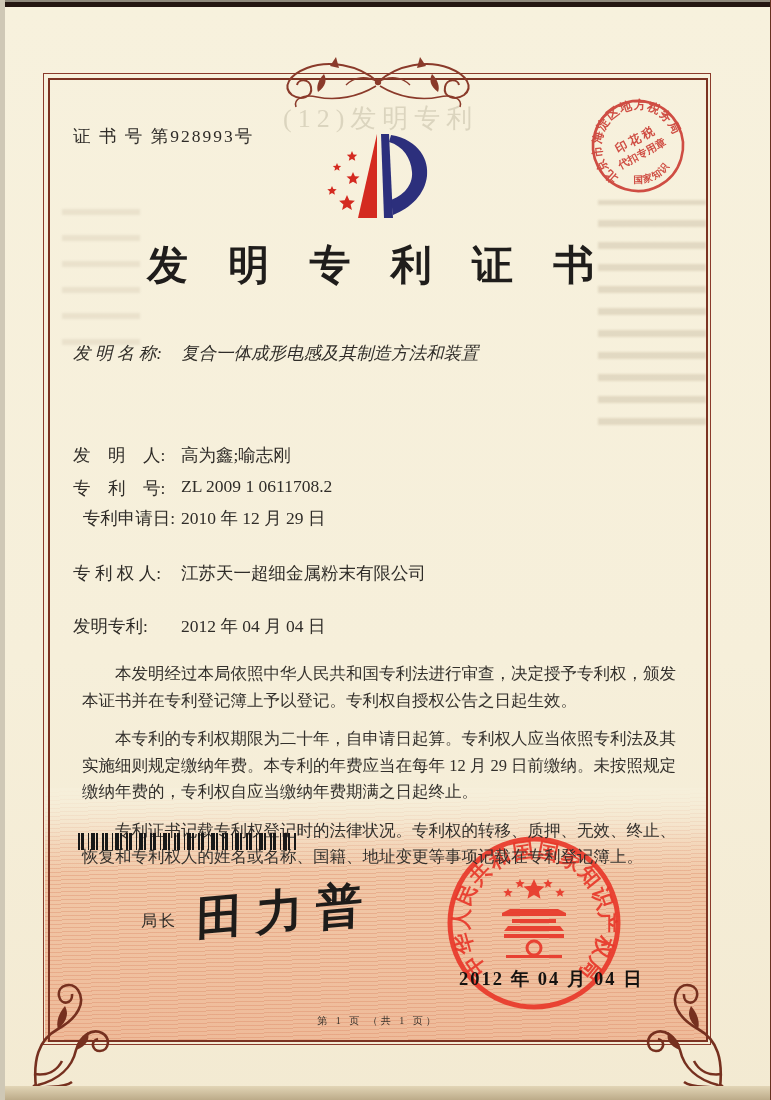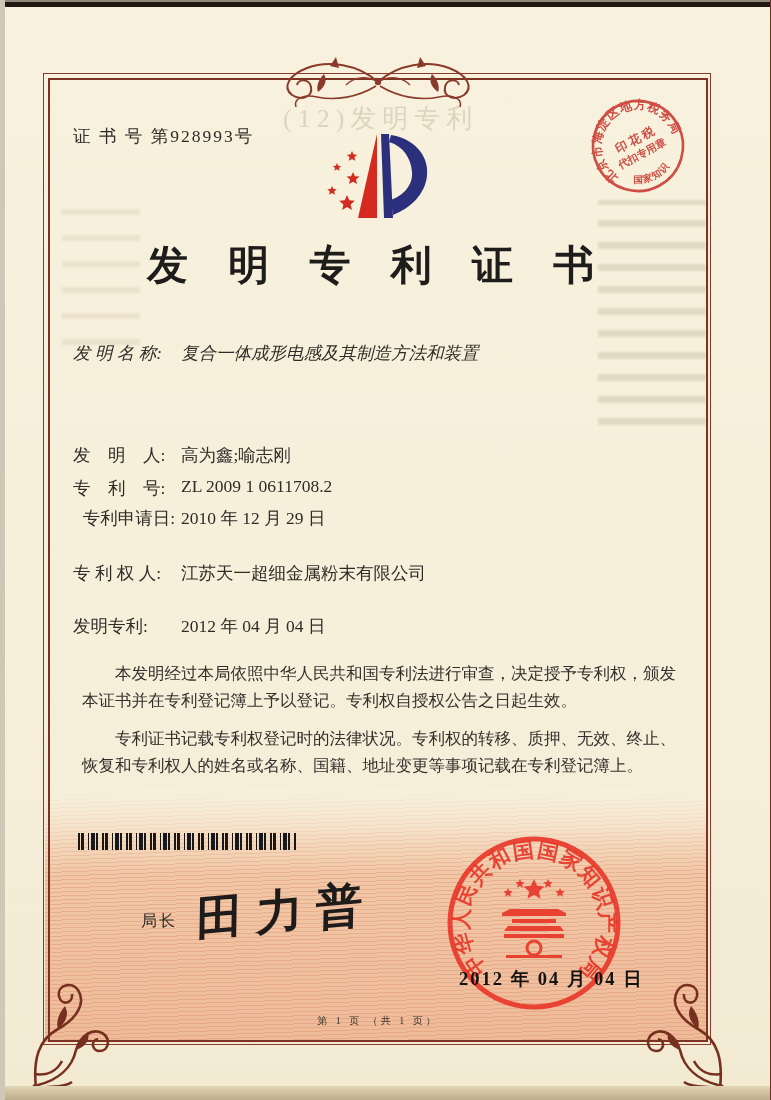--- a/index.html
+++ b/index.html
@@ -139,20 +139,21 @@
     <span class="lab">专 利 权 人:</span>
     <span class="val">江苏天一超细金属粉末有限公司</span>
   </div>
   <div class="abs field f5">
     <span class="lab">发明专利:</span>
     <span class="val">2012 年 04 月 04 日</span>
   </div>
 
   <div class="abs body-text">
     <p>本发明经过本局依照中华人民共和国专利法进行审查，决定授予专利权，颁发本证书并在专利登记簿上予以登记。专利权自授权公告之日起生效。</p>
+    <p>本专利的专利权期限为二十年，自申请日起算。专利权人应当依照专利法及其实施细则规定缴纳年费。本专利的年费应当在每年 12 月 29 日前缴纳。未按照规定缴纳年费的，专利权自应当缴纳年费期满之日起终止。</p>
     <p>专利证书记载专利权登记时的法律状况。专利权的转移、质押、无效、终止、恢复和专利权人的姓名或名称、国籍、地址变更等事项记载在专利登记簿上。</p>
   </div>
 
   <div class="abs barcode"></div>
 
   <div class="abs signer-title">局长</div>
   <div class="abs signature">田力普</div>
 
   <svg class="abs seal" width="180" height="180" viewBox="0 0 180 180">
     <defs>

